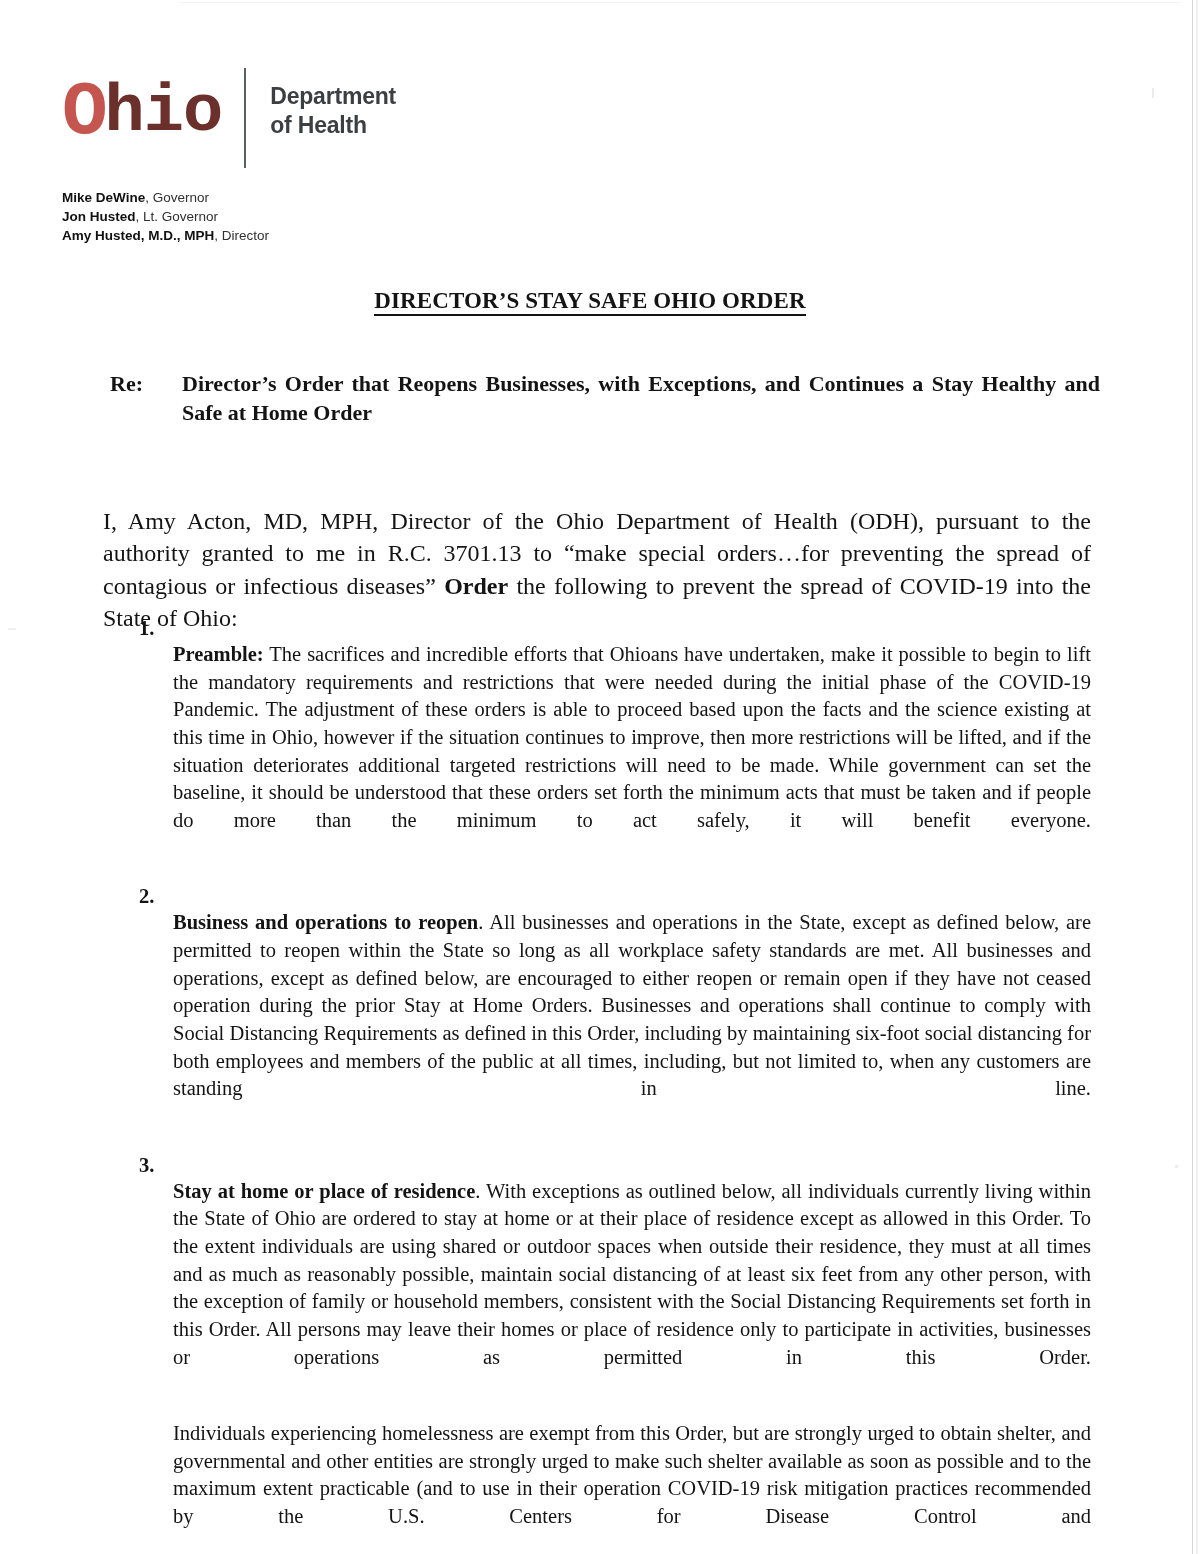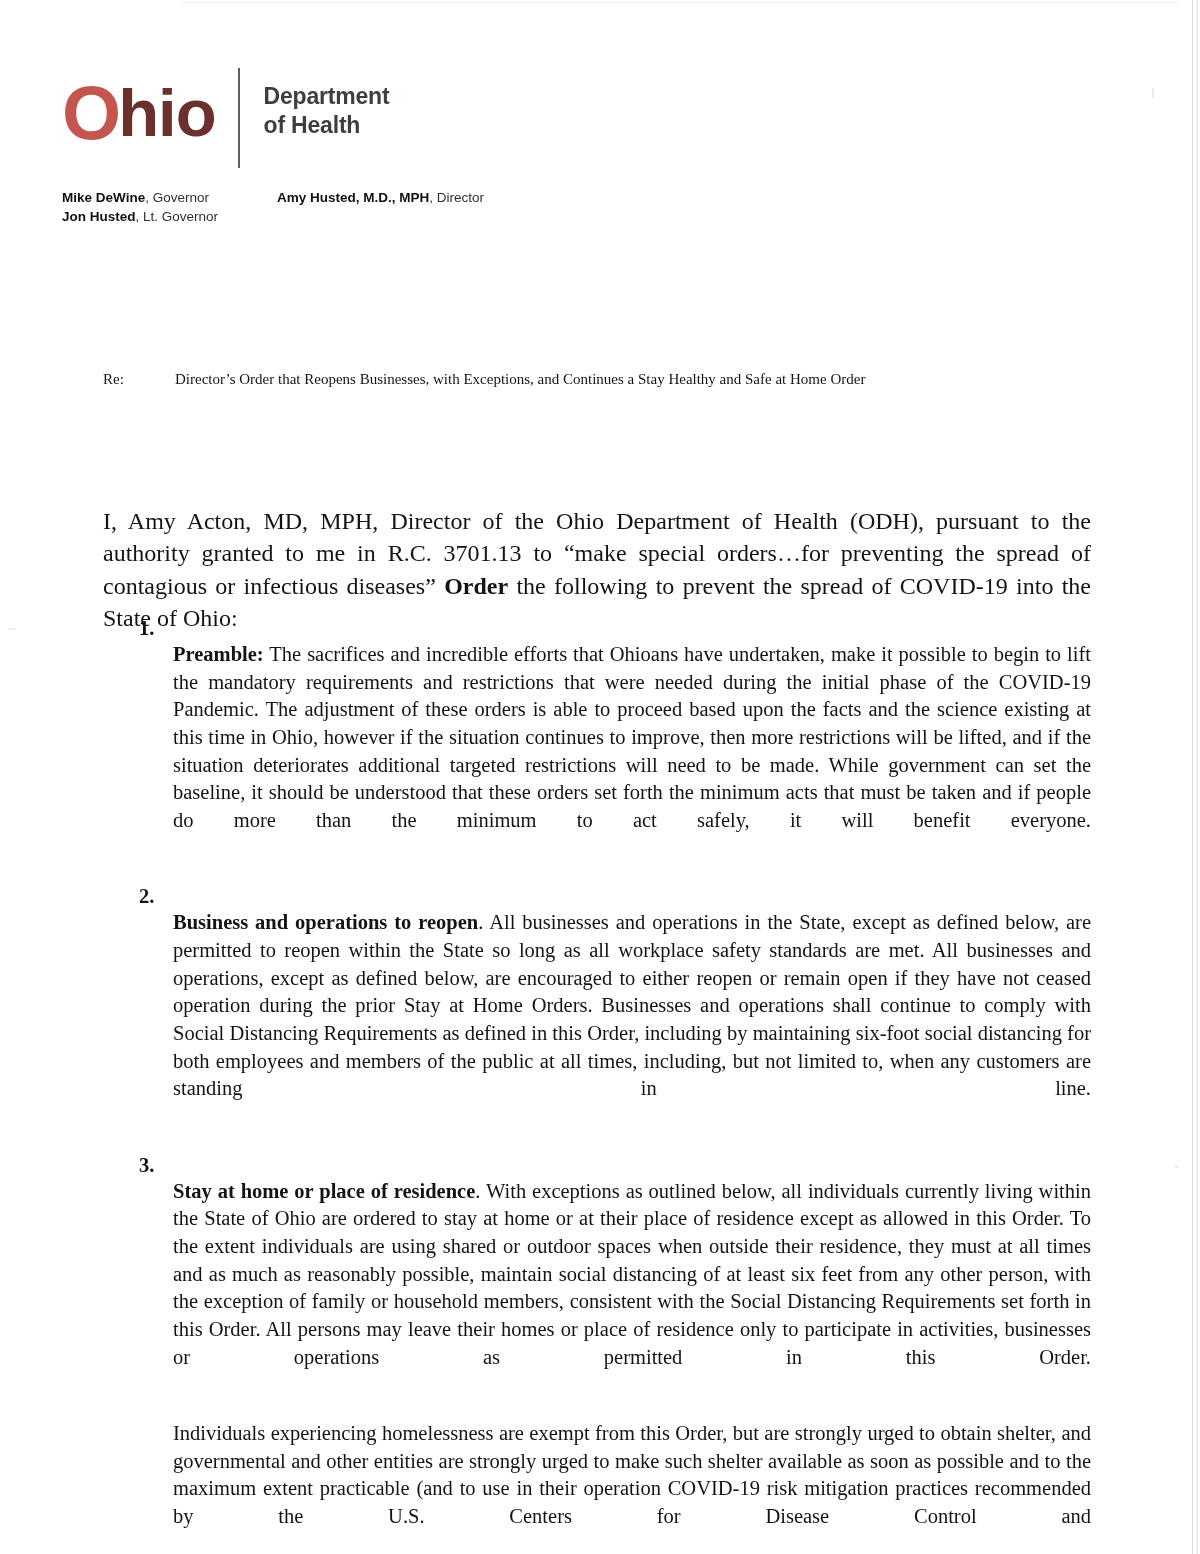--- a/index.html
+++ b/index.html
@@ -78,21 +78,21 @@
   }
 
   .logo-row {
     display: flex;
     align-items: flex-start;
     height: 104px;
   }
 
   .ohio-wordmark {
     position: relative;
-    font-family: Liberation Sans, sans-serif;
+    font-family: Liberation Mono, monospace;
     font-weight: bold;
     font-size: 67px;
     line-height: 1;
     letter-spacing: -1px;
     padding-top: 4px;
     white-space: nowrap;
   }
   .ohio-o {
     color: #c5564f;
     font-size: 76px;
@@ -127,20 +127,21 @@
   .officials {
     position: absolute;
     top: 120px;
     left: 0px;
     display: flex;
     font-family: "Liberation Sans", "DejaVu Sans", sans-serif;
     font-size: 13.5px;
     line-height: 1.42;
     color: #303030;
     white-space: nowrap;
+    flex-direction: column;
   }
   .officials-col-left { width: 215px; }
   .officials b { font-weight: bold; color: #111; }
 
   
   .doc-title {
     position: absolute;
     top: 288px;
     left: 0;
     width: 1180px;
@@ -150,25 +151,25 @@
     letter-spacing: 0.1px;
   }
   .doc-title span {
     border-bottom: 2px solid #141414;
     padding-bottom: 1px;
   }
 
   .re-block {
     position: absolute;
     top: 370px;
-    left: 103px;
+    left: 110px;
     width: 990px;
     display: flex;
-    font-weight: normal;
-    font-size: 15px;
+    font-weight: bold;
+    font-size: 22px;
     line-height: 1.30;
   }
   .re-label { width: 72px; flex: 0 0 auto; }
   .re-text { flex: 1; text-align: justify; }
 
   .intro {
     position: absolute;
     top: 505px;
     left: 103px;
     width: 988px;
@@ -248,20 +249,23 @@
       <div class="officials-col-left">
         <div><b>Mike DeWine</b><span>, Governor</span></div>
         <div><b>Jon Husted</b><span>, Lt. Governor</span></div>
       </div>
       <div class="officials-col-right">
         <div><b>Amy Husted, M.D., MPH</b><span>, Director</span></div>
       </div>
     </div>
   </div>
 
+  <div class="doc-title">
+    <span>DIRECTOR’S STAY SAFE OHIO ORDER</span>
+  </div>
 
   <div class="re-block">
     <div class="re-label">Re:</div>
     <div class="re-text">Director’s Order that Reopens Businesses, with Exceptions, and Continues a Stay Healthy and Safe at Home Order</div>
   </div>
 
   <div class="intro">
     <span>I, Amy Acton, MD, MPH, Director of the Ohio Department of Health (ODH), pursuant to the authority granted to me in R.C. 3701.13 to “make special orders…for preventing the spread of contagious or infectious diseases” </span><b>Order</b><span> the following to prevent the spread of COVID-19 into the State of Ohio:</span>
   </div>
 

